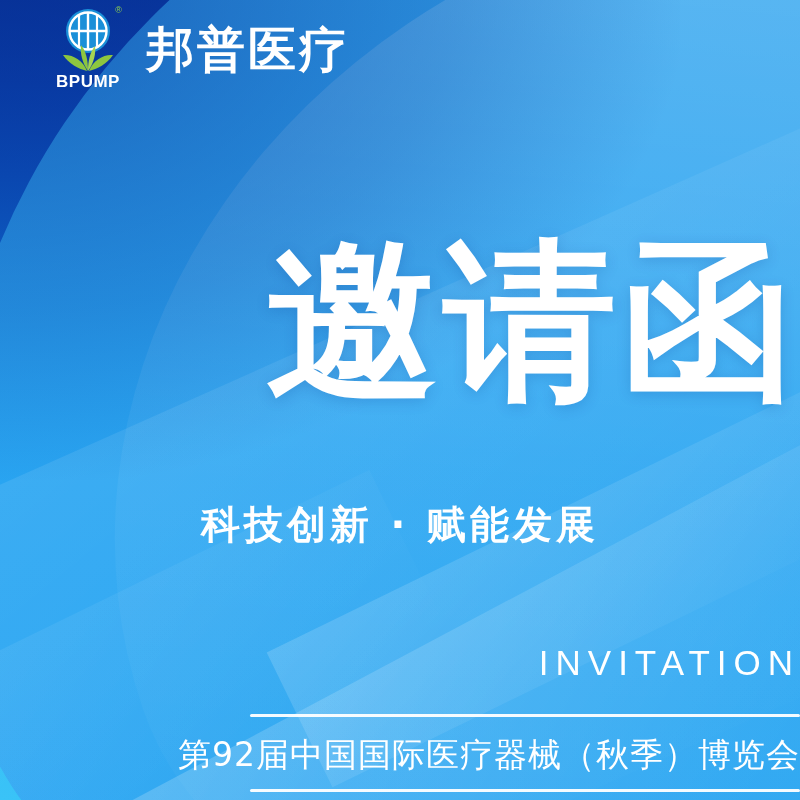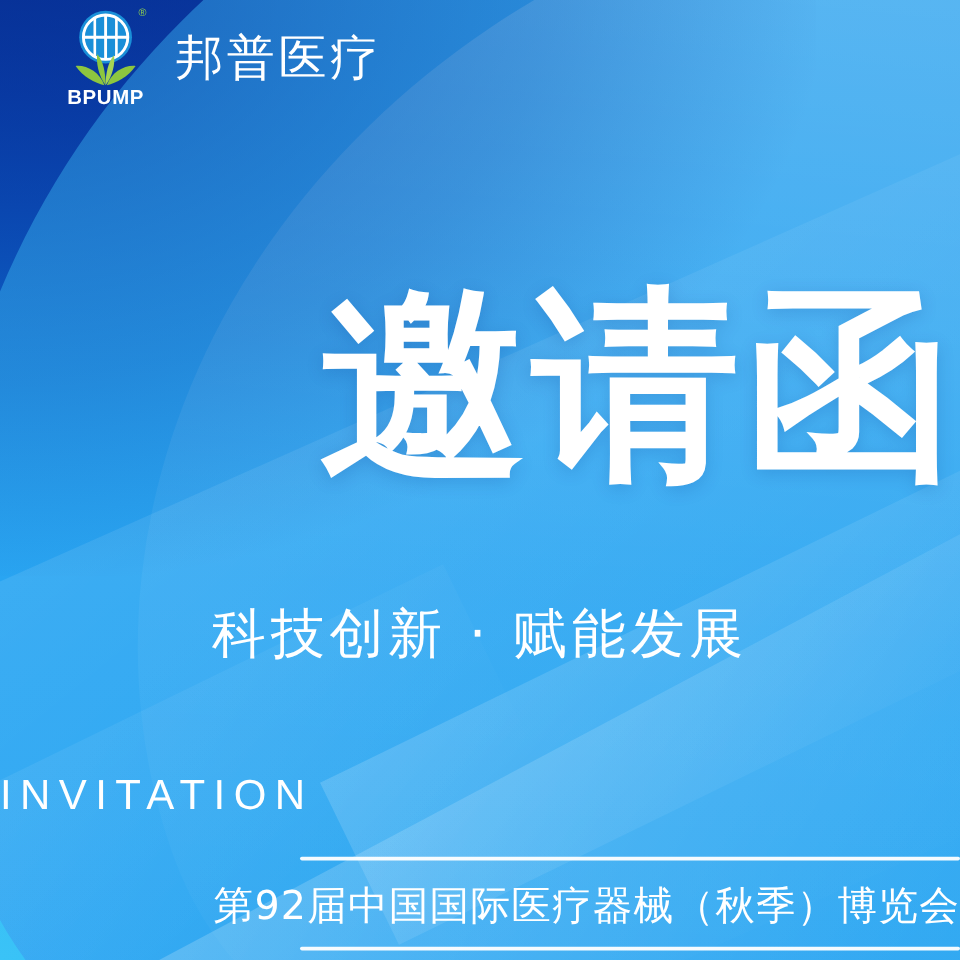--- a/index.html
+++ b/index.html
@@ -142,22 +142,22 @@
     left: 50%;
     transform: translateX(-50%);
     font-size: 17px;
     font-weight: bold;
     color: #ffffff;
     letter-spacing: .5px;
     line-height: 1;
     white-space: nowrap;
   }
   .brand-cn {
-    font-size: 40px;
-    font-weight: normal;
+    font-size: 48px;
+    font-weight: bold;
     color: #ffffff;
     letter-spacing: 3px;
     line-height: 1;
     white-space: nowrap;
     font-family: "DejaVu Sans", "Liberation Sans", sans-serif;
   }
 
   
   .stack {
     position: absolute;
@@ -181,33 +181,33 @@
     white-space: nowrap;
     text-shadow: 0 3px 14px rgba(0, 52, 140, .18);
   }
   .sub-title {
     position: absolute;
     top: 505px;
     left: 0;
     right: 0;
     text-align: center;
     font-family: "DejaVu Sans", "Liberation Sans", sans-serif;
-    font-size: 45px;
-    font-weight: normal;
+    font-size: 39px;
+    font-weight: bold;
     color: #ffffff;
     letter-spacing: 4px;
     line-height: 1;
     white-space: nowrap;
   }
   .en-title {
     position: absolute;
     top: 645px;
     left: 0;
     right: 0;
-    text-align: left;
+    text-align: right;
     font-size: 35px;
     font-weight: 400;
     color: #ffffff;
     letter-spacing: 7px;
     line-height: 1;
     white-space: nowrap;
   }
 
   
   .footer {

